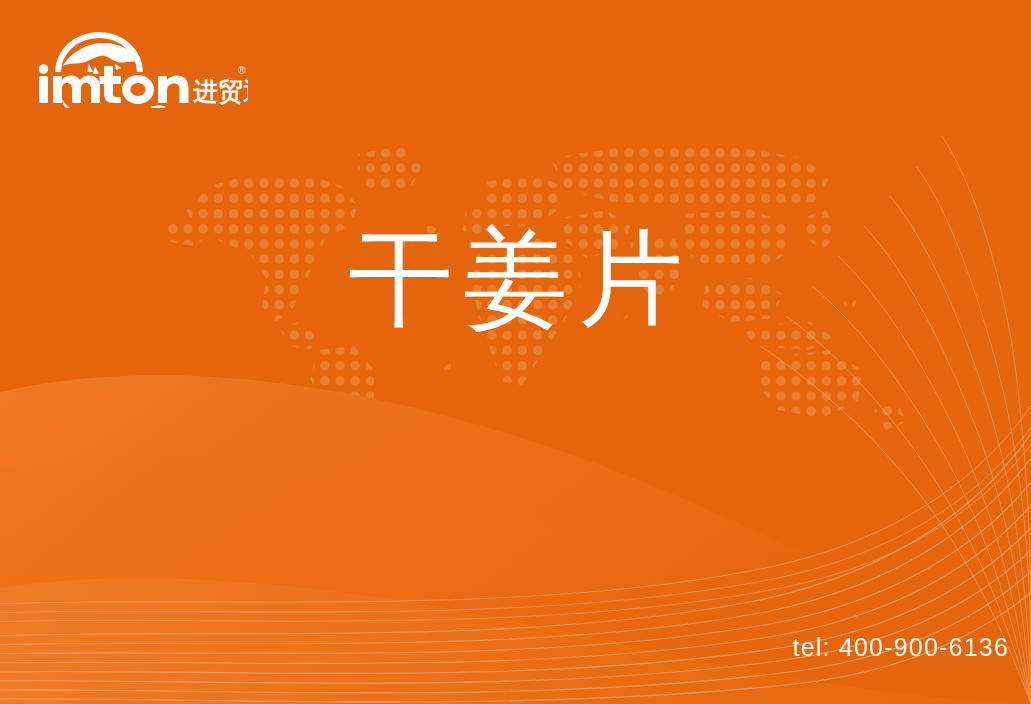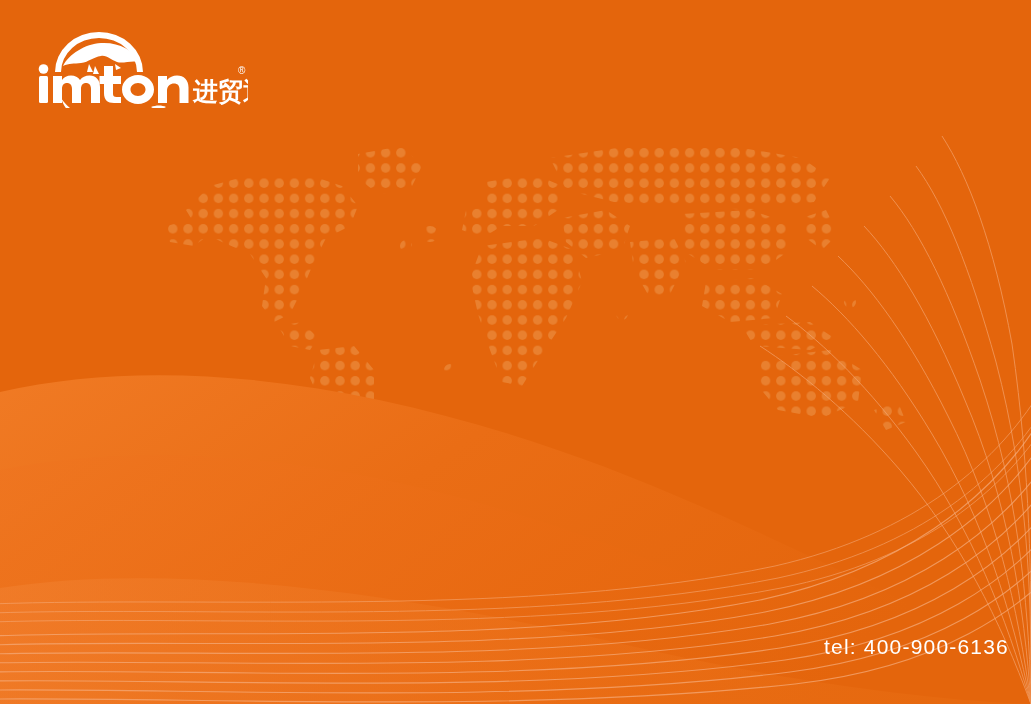--- a/index.html
+++ b/index.html
@@ -74,21 +74,21 @@
     text-indent: 4px;
     white-space: nowrap;
   }
 
   
   #tel {
     position: absolute;
     right: 22px;
     top: 632px;
     color: #ffffff;
-    font-size: 21px;
+    font-size: 25px;
     line-height: 30px;
     font-weight: 400;
     letter-spacing: 1.2px;
     white-space: nowrap;
   }
 </style>
 </head>
 <body>
 
 <div id="banner">
@@ -267,17 +267,18 @@
                  C126,93 108,101 88,102 C58,103.5 34,90 28,70 Z"></path>
         <path d="M96,86 C104,82 114,80 122,81 C128,81.5 132,83 134,85
                  C131,84 126,83.5 121,84 C113,85 104,87 96,90
                  C93,91 92,88 96,86 Z"></path>
         <path d="M118,79 C123,77 129,77 133,79 C131,80.5 127,81.5 122,81.5 Z"></path>
       </g>
     </svg>
   </div>
 
   <div id="headline">
+    <div class="title-line1">干姜片</div>
   </div>
 
   <div id="tel">tel: 400-900-6136</div>
 
 </div>
 
 </body></html>

